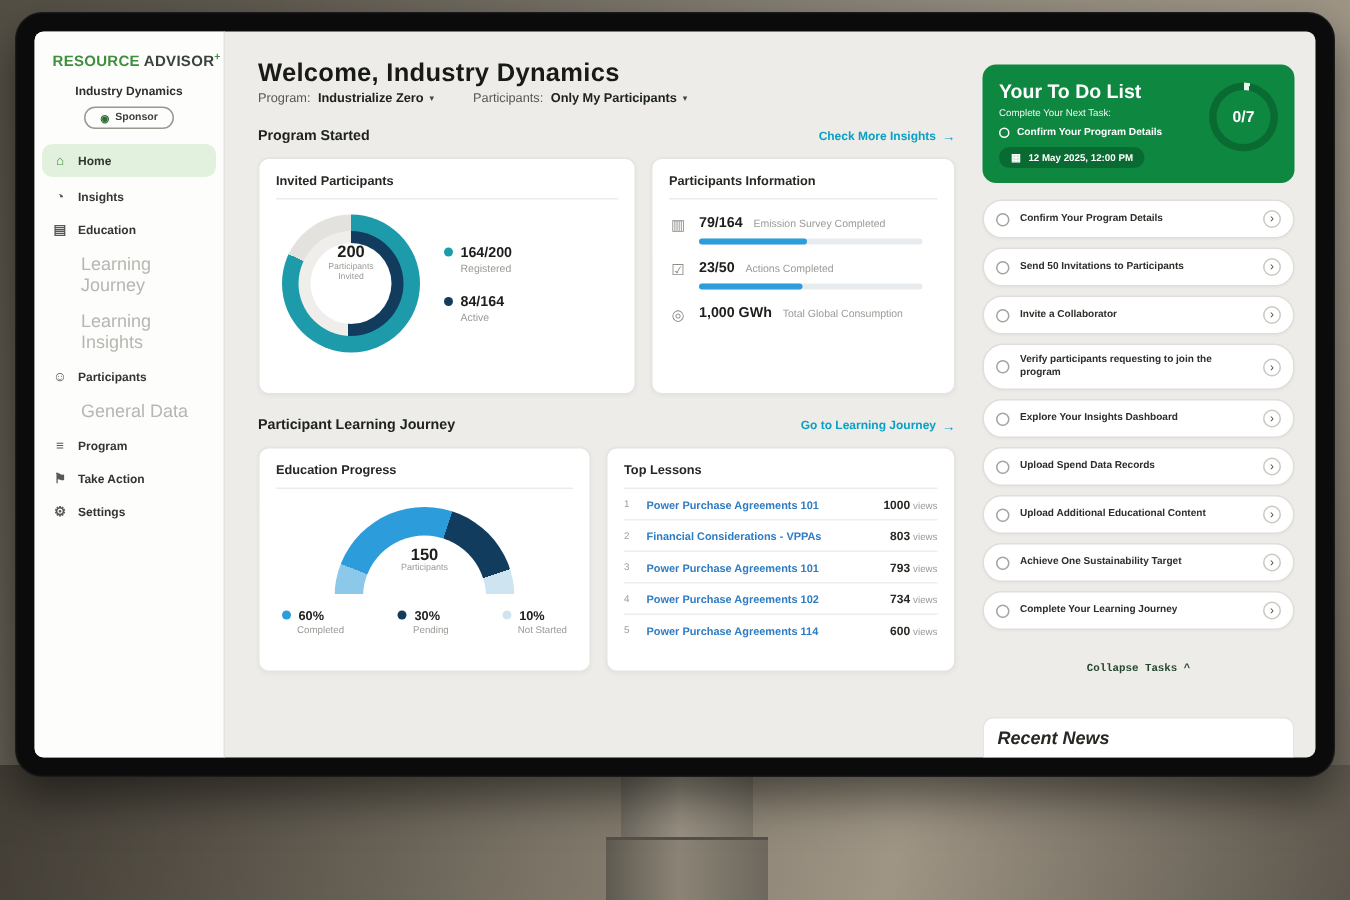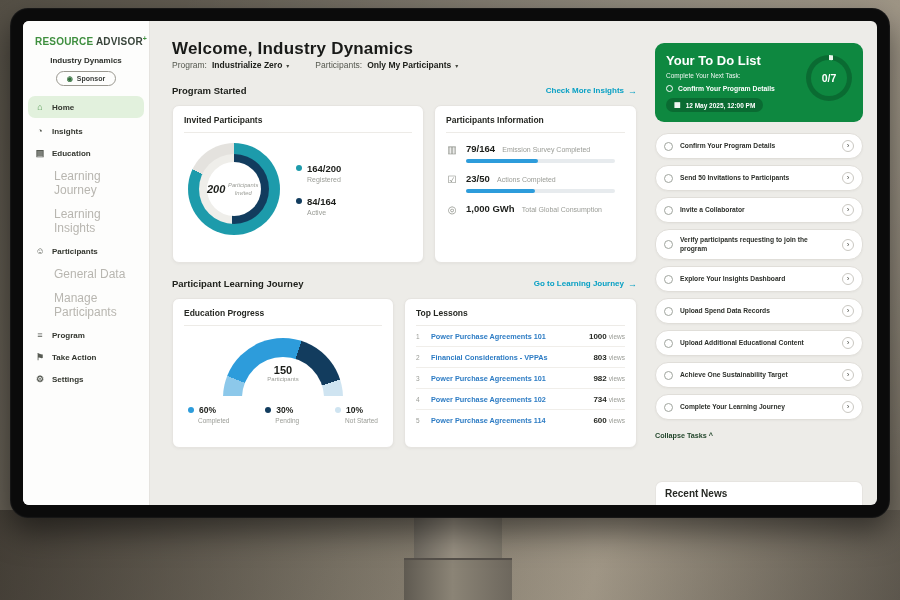--- a/index.html
+++ b/index.html
@@ -57,21 +57,21 @@
     box-shadow:0 1px 3px rgba(60,60,50,.05); }
   .card-title { font-size:8.5px; font-weight:bold; color:#262823; padding-bottom:7px; border-bottom:1px solid #edebe7; }
   
   .invited-card { width:252px; height:158px; flex:none; }
   .donut-wrap { display:flex; align-items:center; gap:16px; padding:10px 0 0 4px; }
   .donut { width:92px; height:92px; border-radius:50%; position:relative; flex:none;
     background: conic-gradient(#1d9bab 0 var(--reg,82%), #e4e2de var(--reg,82%) 100%); }
   .donut-ring2 { position:absolute; inset:11px; border-radius:50%;
     background: conic-gradient(#123c5e 0 var(--act,51%), #efeeea var(--act,51%) 100%); }
   .donut-hole { position:absolute; inset:19px; border-radius:50%; background:#fff;
-    display:flex; flex-direction:row; align-items:center; justify-content:center; text-align:center;font-style:italic; }
+    display:flex; flex-direction:column; align-items:center; text-align:center; }
   .dc-value { font-size:11px; font-weight:bold; color:#1c1e1a; }
   .dc-label { font-size:5.8px; color:#9a9c96; width:42px; line-height:1.25; margin-top:1px; }
   .leg-item { margin-bottom:13px; }
   .leg-item:last-child { margin-bottom:0; }
   .leg-top { display:flex; align-items:center; gap:5px; }
   .dot { width:6px; height:6px; border-radius:50%; flex:none; }
   .teal-bg { background:#1d9bab; } .navy-bg { background:#123c5e; }
   .blue-bg { background:#2d9cdb; } .lblue-bg { background:#cfe4f1; }
   .leg-value { font-size:9.5px; font-weight:bold; color:#1c1e1a; }
   .leg-label { font-size:7px; color:#9a9c96; margin:2px 0 0 11px; }
@@ -122,23 +122,23 @@
     display:flex; align-items:center; justify-content:center; }
   .ring-inner { width:36px; height:36px; border-radius:50%; background:#0e8840;
     display:flex; align-items:center; justify-content:center; font-size:10.5px; font-weight:bold; color:#fff; }
   .tasks { margin-top:11px; }
   .task { display:flex; align-items:center; gap:7px; background:#fff; border:1px solid #e0ded9;
     border-radius:14px; padding:6px 8px; margin-bottom:6px; cursor:pointer; box-shadow:0 1px 2px rgba(60,60,50,.04); }
   .task-check { width:9px; height:9px; border:1px solid #a0a59e; border-radius:50%; flex:none; }
   .task-label { flex:1; font-size:6.7px; font-weight:bold; color:#2c2f2a; line-height:1.3; }
   .task-go { width:12px; height:12px; border:1px solid #cac8c2; border-radius:50%; flex:none;
     display:flex; align-items:center; justify-content:center; font-size:8px; color:#4a4d46; padding-bottom:1px; }
-  .collapse { font-size:7.2px; font-weight:bold; color:#23472c; margin:5px 0 8px; cursor:pointer; }
+  .collapse { text-align:center; font-size:7.2px; font-weight:bold; color:#23472c; margin:16px 0 8px; cursor:pointer;font-family:Liberation Mono, monospace; }
   .news-header { margin-top:auto; background:#fff; border:1px solid #e6e4e0; border-bottom:none;
-    border-radius:7px 7px 0 0; padding:6px 9px; font-size:10px; font-weight:bold; color:#262823; }
+    border-radius:7px 7px 0 0; padding:6px 9px; font-size:12px; font-weight:bold; color:#262823;font-style:italic; }
 </style>
 </head>
 <body>
 
 <div class="floor-shade"></div>
 <div class="stand-neck"></div>
 <div class="stand-base"></div>
 
 <div class="monitor">
   <div class="screen">
@@ -171,23 +171,20 @@
         </div>
         <div class="menu-item sub">
           <span>Learning Insights</span>
         </div>
         <div class="menu-item">
           <span class="micon">☺</span>
           <span>Participants</span>
         </div>
         <div class="menu-item sub">
           <span>General Data</span>
-        </div>
-        <div class="menu-item sub">
-          <span>Manage Participants</span>
         </div>
         <div class="menu-item">
           <span class="micon">≡</span>
           <span>Program</span>
         </div>
         <div class="menu-item">
           <span class="micon">⚑</span>
           <span>Take Action</span>
         </div>
         <div class="menu-item">
@@ -337,21 +334,21 @@
             <span class="views"><span class="v-num">1000</span><span class="v-word">views</span></span>
           </div>
           <div class="lesson-row">
             <span class="rank">2</span>
             <a class="lesson-link">Financial Considerations - VPPAs</a>
             <span class="views"><span class="v-num">803</span><span class="v-word">views</span></span>
           </div>
           <div class="lesson-row">
             <span class="rank">3</span>
             <a class="lesson-link">Power Purchase Agreements 101</a>
-            <span class="views"><span class="v-num">982</span><span class="v-word">views</span></span>
+            <span class="views"><span class="v-num">793</span><span class="v-word">views</span></span>
           </div>
           <div class="lesson-row">
             <span class="rank">4</span>
             <a class="lesson-link">Power Purchase Agreements 102</a>
             <span class="views"><span class="v-num">734</span><span class="v-word">views</span></span>
           </div>
           <div class="lesson-row">
             <span class="rank">5</span>
             <a class="lesson-link">Power Purchase Agreements 114</a>
             <span class="views"><span class="v-num">600</span><span class="v-word">views</span></span>

